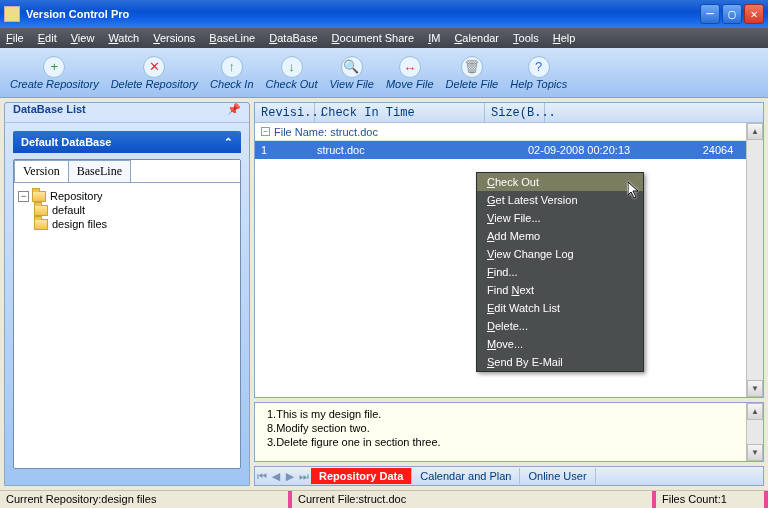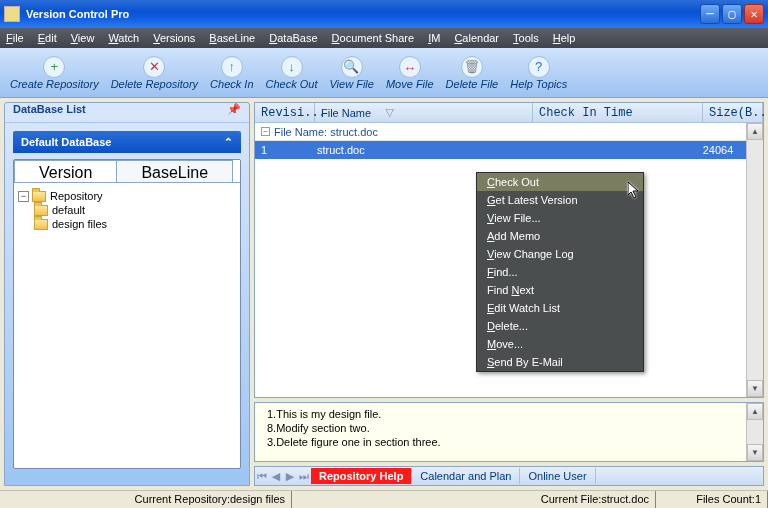--- a/index.html
+++ b/index.html
@@ -25,21 +25,21 @@
   .tlabel { margin-top:0; white-space:nowrap;font-style:italic; }
 
   
   .main { position:absolute; top:98px; bottom:18px; left:0; right:0; display:flex; }
   .left { width:246px; border:1px solid #8aa7c9; margin:4px 2px 4px 4px; background:linear-gradient(180deg,#d9e7fb,#9ec5f3); display:flex; flex-direction:column; border-radius:3px 3px 0 0; }
   .left-head { height:20px; display:flex; padding:0 8px; font-weight:bold; color:#15428b; font-family:"Courier New", monospace; font-size:12px; border-bottom:1px solid #a9c6ea; }
   .left-head .pin { margin-left:auto; }
   .left-body { flex:1; padding:8px; }
   .treebox { background:#fff; border:1px solid #768cae; height:310px; margin-top:6px; border-radius:2px; }
   .treebox .tabs { height:22px; display:flex; background:#fff; }
-  .treebox .tab { padding:3px 24px; border:1px solid #8aa7c9; border-bottom:none; background:#f4f7fb; margin-right:-1px; font-family:Liberation Sans, sans-serif; font-size:16px; }
+  .treebox .tab { padding:3px 8px; border:1px solid #8aa7c9; border-bottom:none; background:#f4f7fb; margin-right:-1px; font-family:Liberation Serif, serif; font-size:12px; }
   .treebox .tab.active { background:#fff; }
   .tree-content { border-top:1px solid #8aa7c9; padding:6px 4px; font-family:Tahoma; font-size:11px; }
   .treeboxtitlebar { height:22px; background:linear-gradient(180deg,#2a6ed8,#0b51c5); color:#fff; display:flex; align-items:center; padding:0 8px; font-weight:bold; font-family:"Courier New", monospace; font-size:12px; border-radius:2px 2px 0 0; }
   .treeboxtitlebar .expand { margin-left:auto; }
   .node { display:flex; align-items:center; padding:1px 0; }
   .node .exp { width:11px; height:11px; border:1px solid #888; display:flex; align-items:center; justify-content:center; font-size:9px; margin-right:3px; color:#333; }
   .folder { width:14px; height:11px; background:linear-gradient(180deg,#ffe79c,#f2c24b); border:1px solid #caa43a; margin-right:4px; position:relative; }
   .folder.open::before {content:""; position:absolute; left:-1px; top:-4px; width:6px; height:3px; background:#f2c24b; border:1px solid #caa43a; border-bottom:none;}
   .indent1 { margin-left:16px;align-items:center; }
 
@@ -60,21 +60,21 @@
   .memo-text { flex:1; padding:4px 12px; font-family:Tahoma; font-size:11px; color:#000; line-height:14px; }
 
   
   .tabsbottom { height:20px; display:flex; align-items:center; border:1px solid #8aa7c9; background:linear-gradient(180deg,#e7eefb,#cadcf3); margin-top:4px; font-family:"Courier New", monospace; font-size:12px; }
   .navarrow { width:14px; height:16px; display:flex; align-items:center; justify-content:center; color:#7a93b5; }
   .btab { padding:2px 8px; border-right:1px solid #a9c1dd; color:#003a7d; position:relative; }
   .btab.active { background:#ff1a1a; color:#fff; font-weight:bold; }
 
   
   .status { position:absolute; bottom:0; left:0; right:0; height:18px; background:#ece9d8; border-top:1px solid #c1c1b2; display:flex; font-family:"Courier New", monospace; font-size:12px; }
-  .status .cell { padding:2px 6px; border-right:1px solid #ec4899;text-align:right; }
+  .status .cell { padding:2px 6px; border-right:4px solid #ec4899; }
   .cellA { width:292px; }
   .cellB { flex:1; }
   .cellC { width:112px; }
 
   
   .ctxmenu { position:absolute; top:172px; left:476px; width:168px; background:#4b4e4f; border:1px solid #2c2e2f; box-shadow:2px 2px 4px rgba(0,0,0,0.4); color:#fff; font-family:"Courier New", monospace; font-size:12px; z-index:10; }
   .ctxitem { padding:3px 10px; }
   .ctxitem.hl { background:#7a7d60; color:#fff; }
   .cursor { position:absolute; top:182px; left:628px; font-size:14px; color:#000; z-index:11; }
   .cursor svg { filter:drop-shadow(0 0 1px #fff); }
@@ -181,33 +181,33 @@
           </div>
         </div>
       </div>
     </div>
   </div>
 
   <div class="right">
     <div class="grid">
       <div class="grid-head">
         <div class="gh" style="width:60px">Revisi...</div>
-        <div class="gh" style="flex:1"><span>File Name</span>&nbsp;&nbsp;<span style="color:#88a">▽</span></div>
         <div class="gh" style="width:170px">Check In Time</div>
         <div class="gh" style="width:60px">Size(B...</div>
       </div>
       <div class="grid-body-wrap">
         <div class="grid-body">
           <div class="filecaption">
               <span class="exp">−</span>
               <span>File Name: struct.doc</span>
             </div>
           <div class="gridrow">
             <div class="gc" style="width:56px">1</div>
             <div class="gc" style="flex:1">struct.doc</div>
+            <div class="gc" style="width:168px">02-09-2008 00:20:13</div>
             <div class="gc" style="width:56px;text-align:center">24064</div>
           </div>
         </div>
         <div class="tbl-v-scroll">
           <div class="sbtn">▲</div>
           <div class="sbar"></div>
           <div class="sbtn">▼</div>
         </div>
       </div>
     </div>
@@ -223,21 +223,21 @@
         <div class="sbar"></div>
         <div class="sbtn">▼</div>
       </div>
     </div>
 
     <div class="tabsbottom">
       <div class="navarrow">⏮</div>
       <div class="navarrow">◀</div>
       <div class="navarrow">▶</div>
       <div class="navarrow">⏭</div>
-      <div class="btab active">Repository Help</div>
+      <div class="btab active">Repository Data</div>
       <div class="btab">Calendar and Plan</div>
       <div class="btab">Online User</div>
     </div>
   </div>
 </div>
 
 <div class="ctxmenu">
   <div class="ctxitem hl"><u>C</u>heck Out</div>
   <div class="ctxitem"><u>G</u>et Latest Version</div>
   <div class="ctxitem"><u>V</u>iew File...</div>

